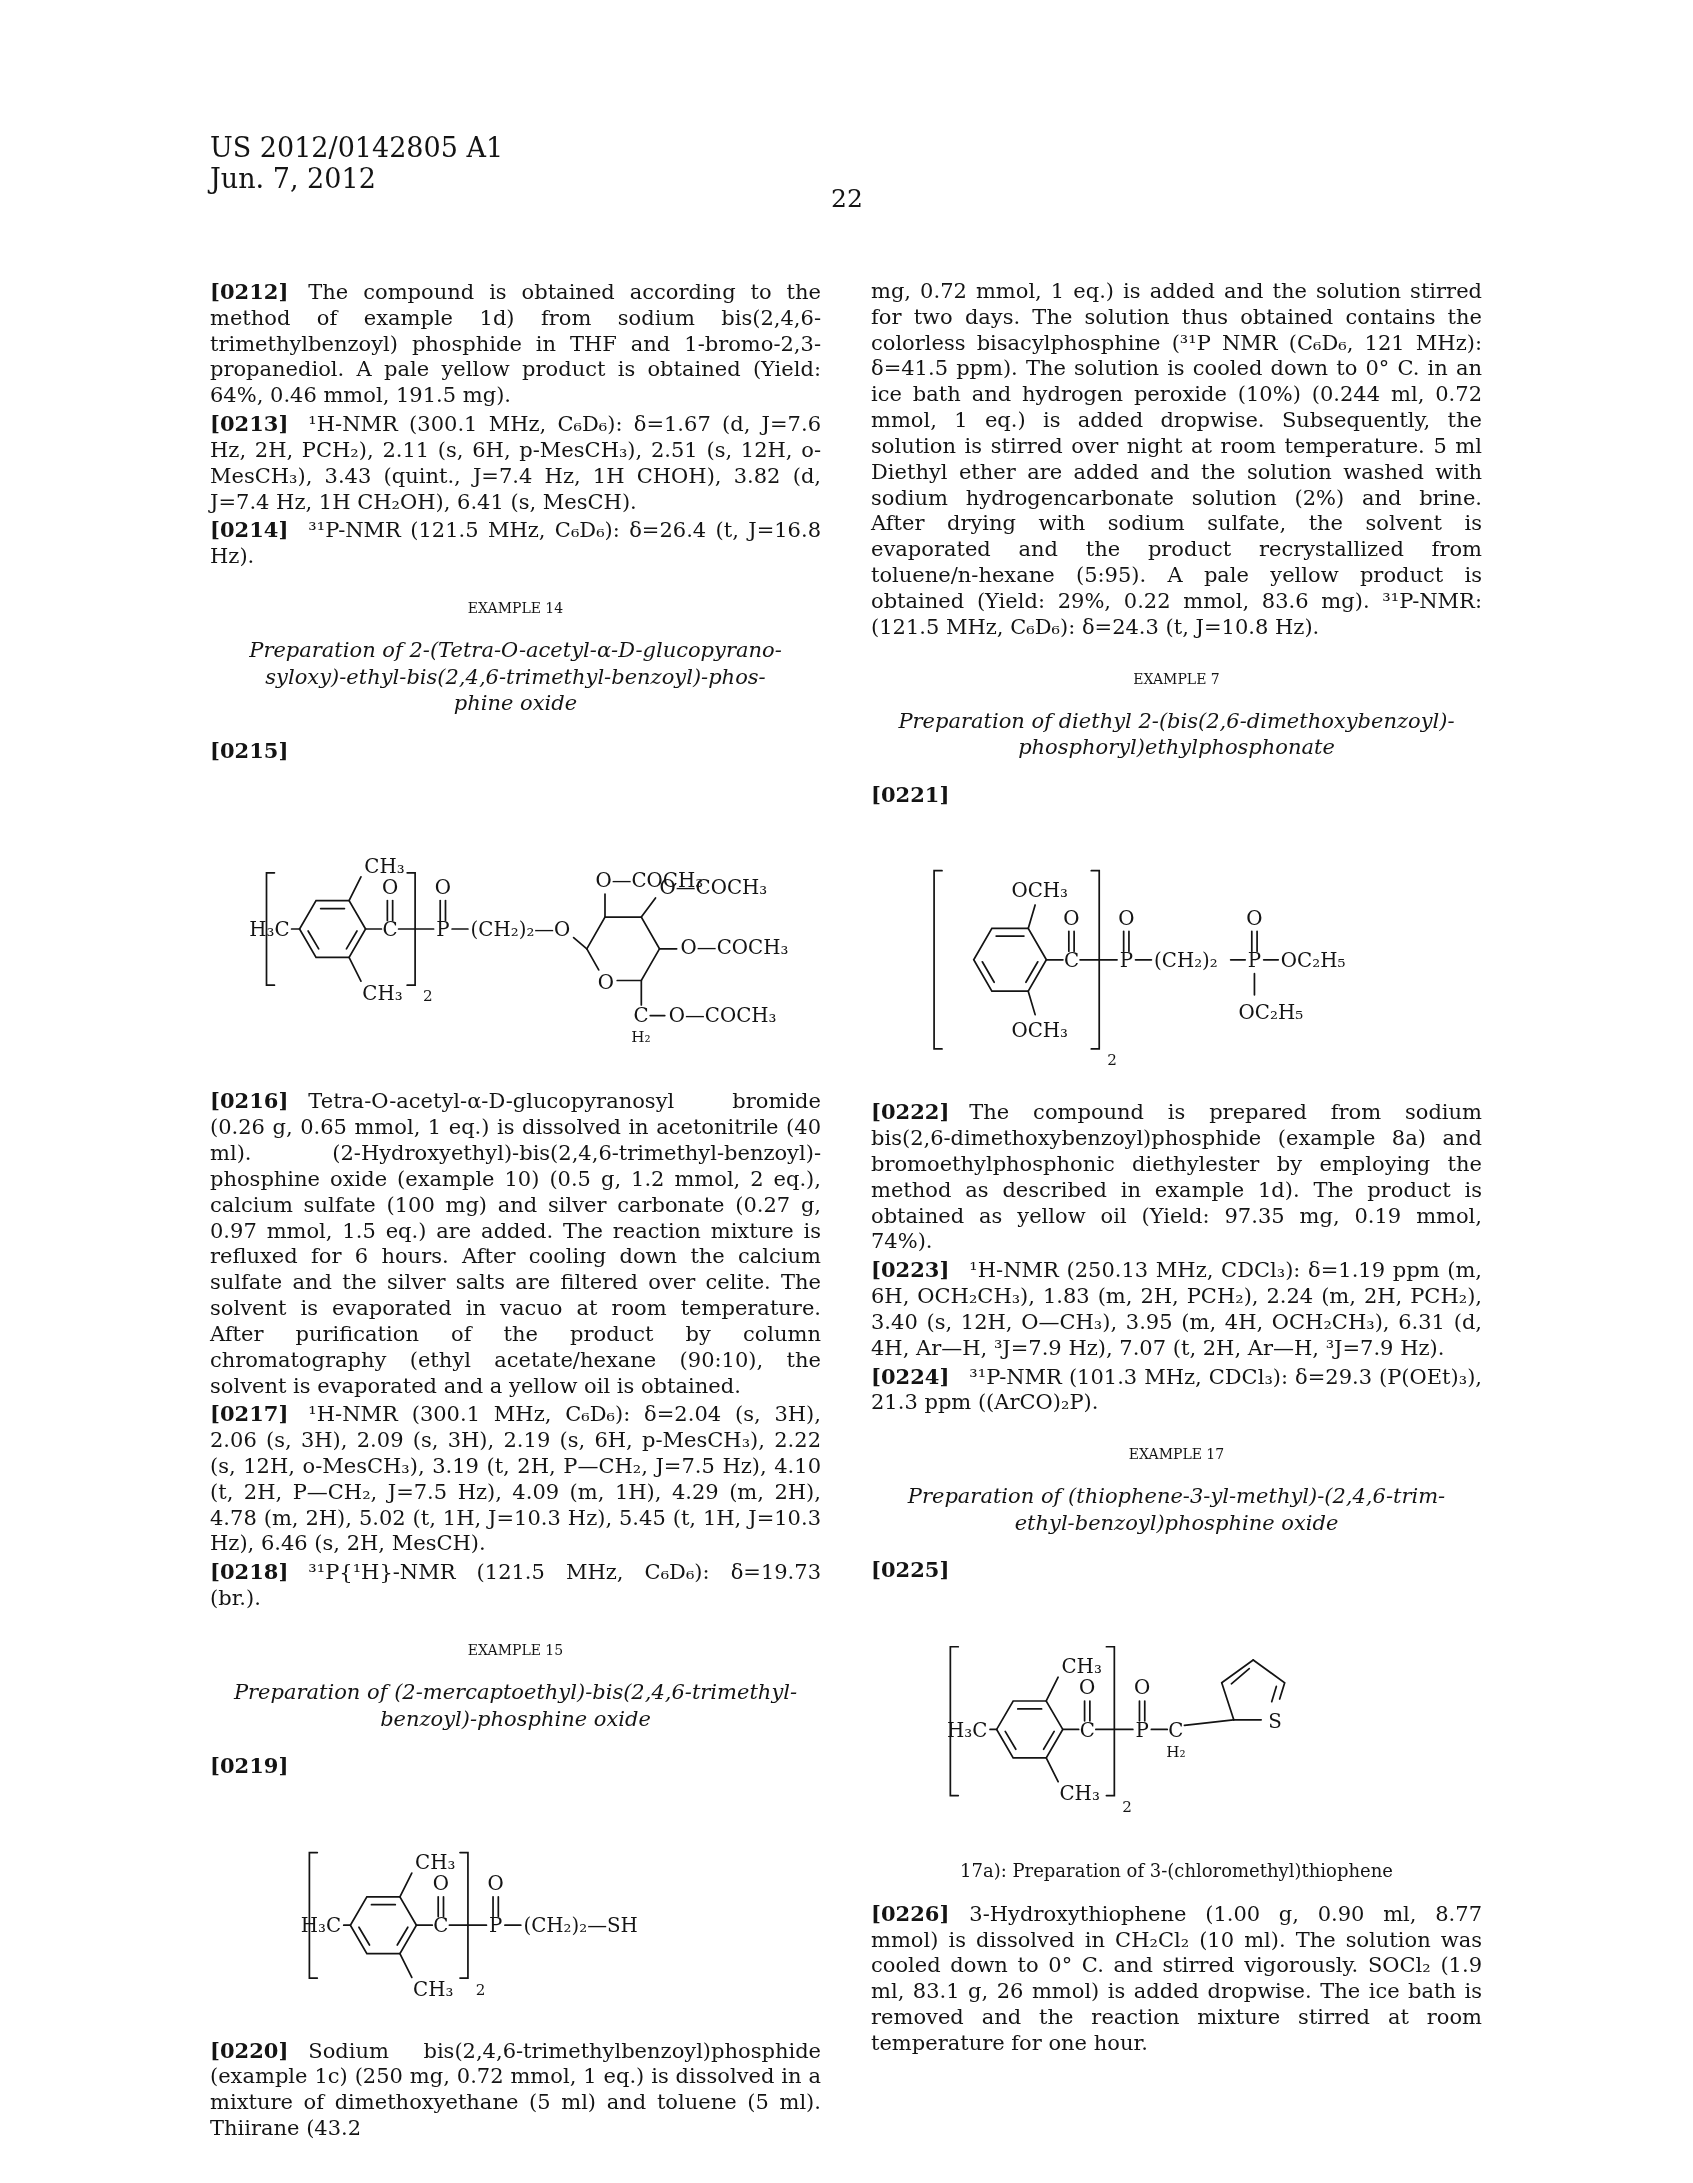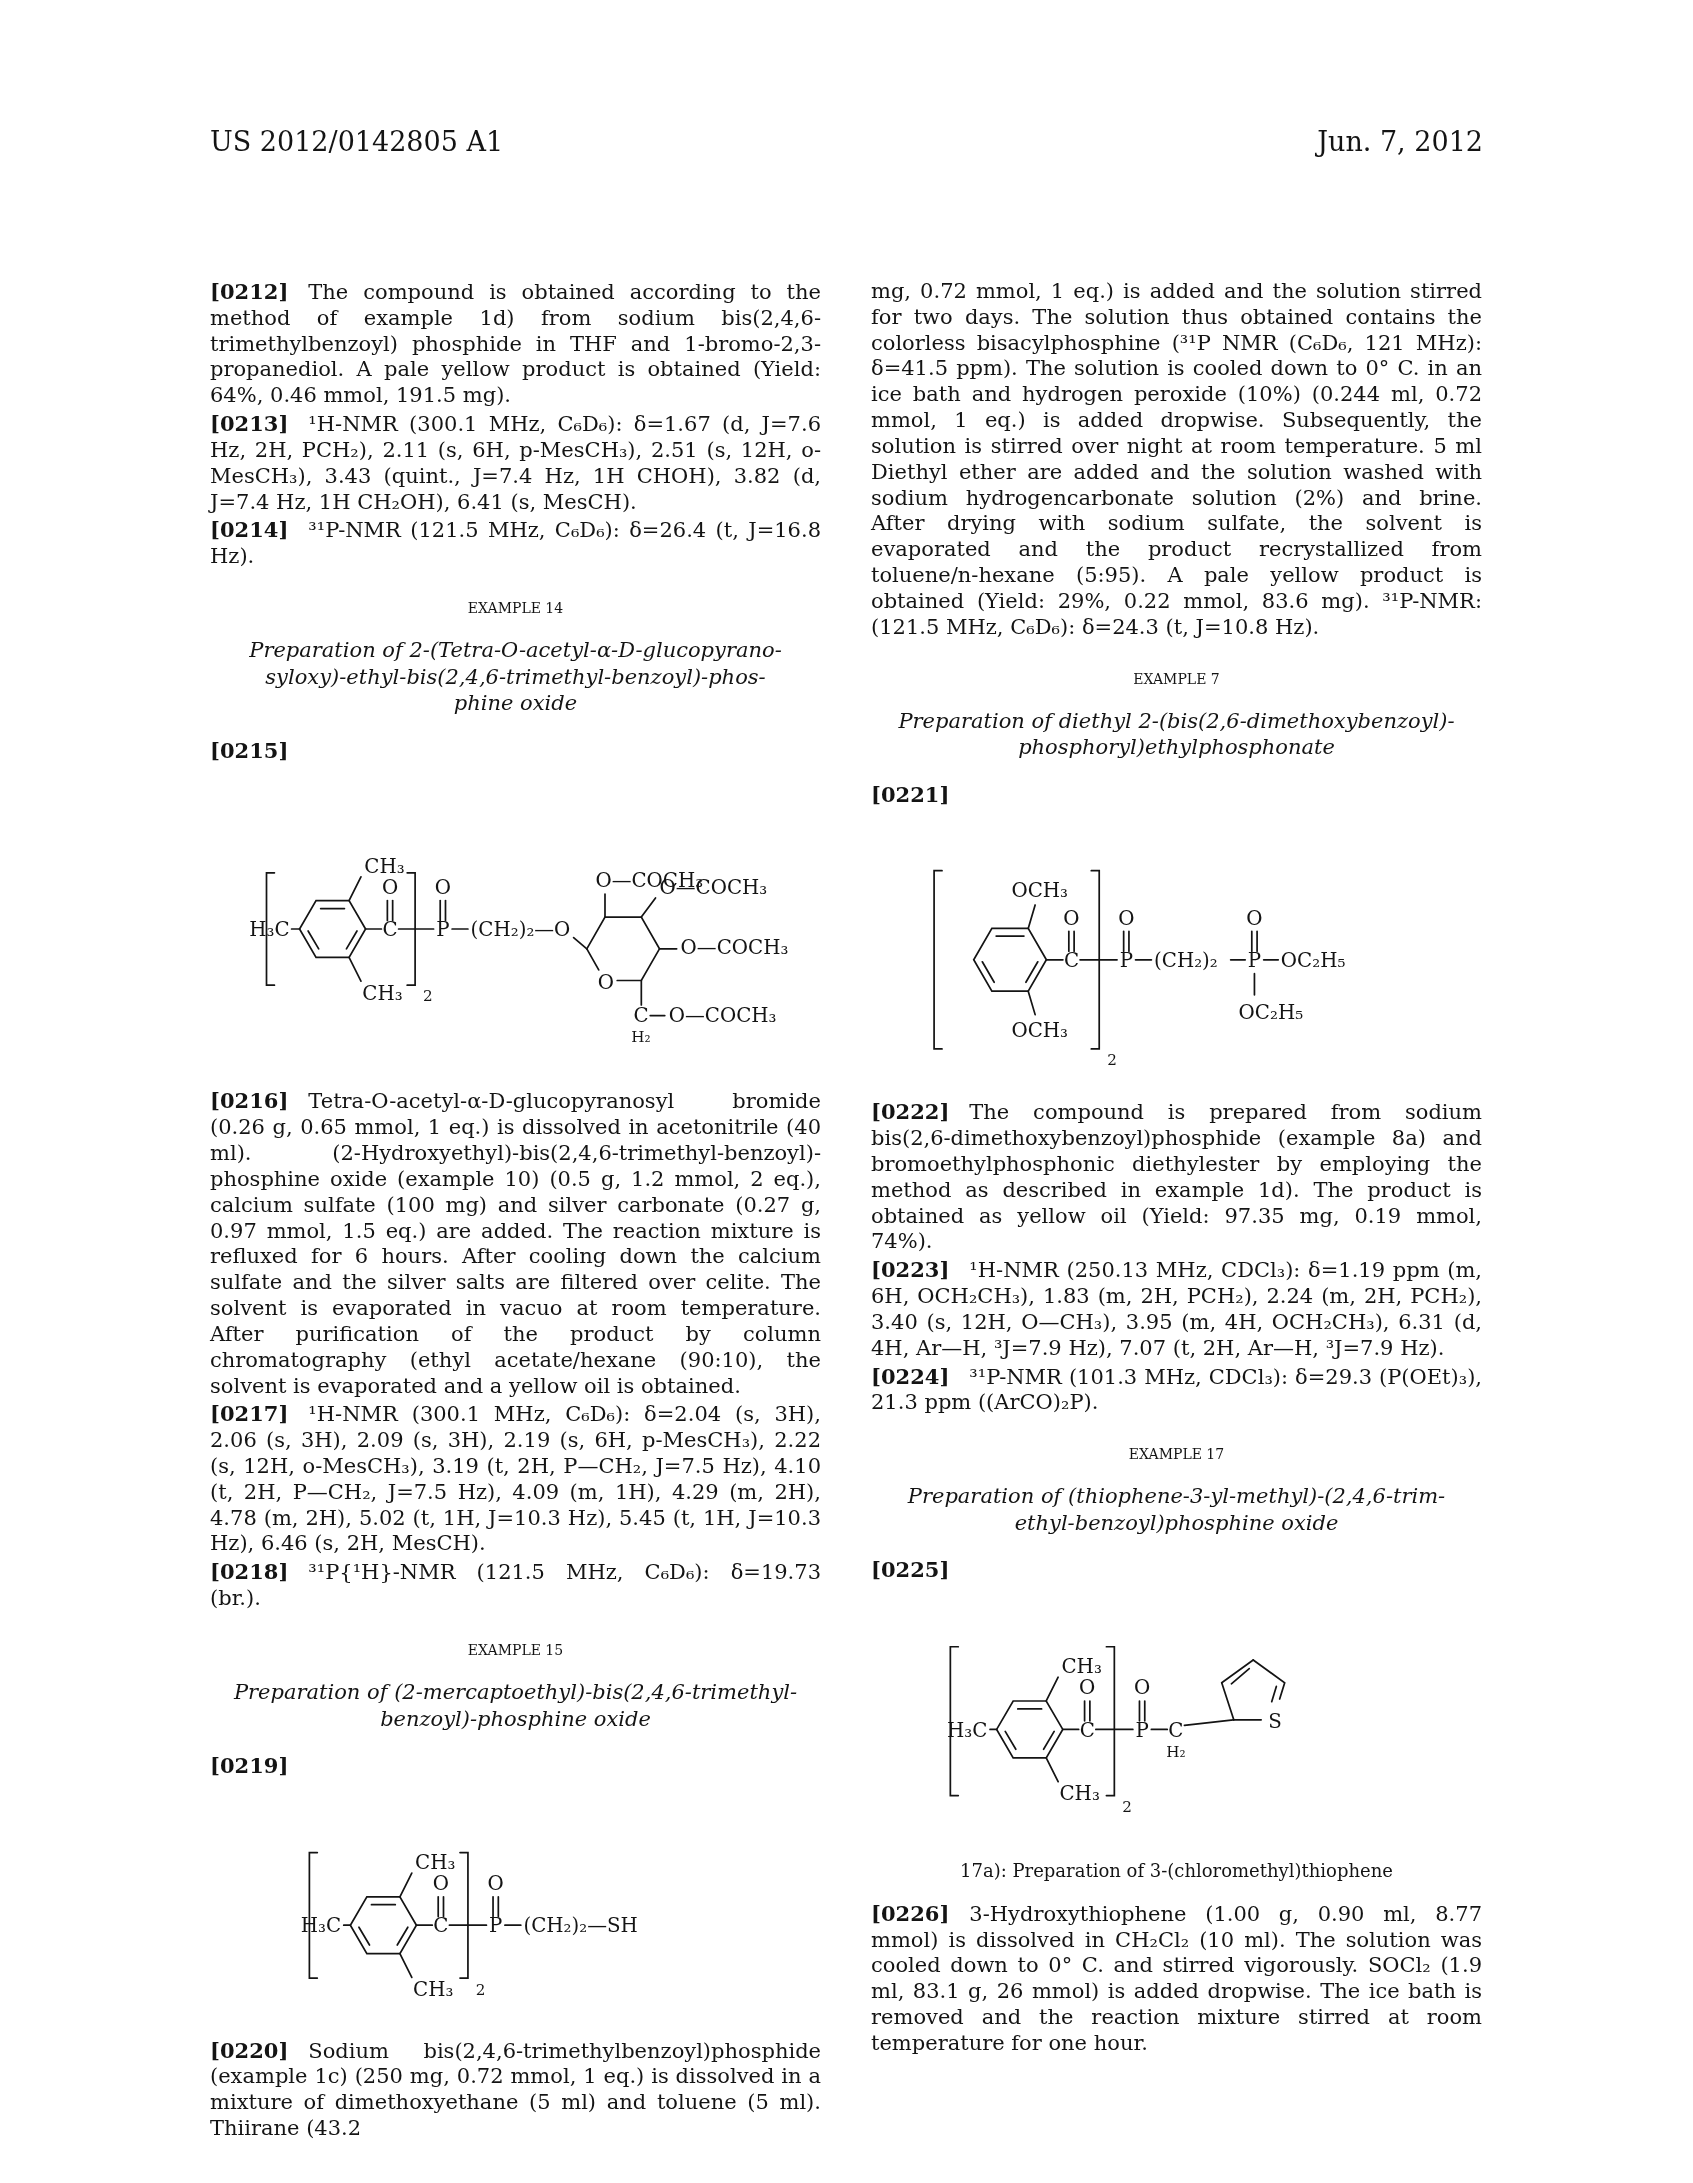--- a/index.html
+++ b/index.html
@@ -1,22 +1,22 @@
 <!DOCTYPE html>
 <html style="font-size:10.6px"><head>
 <meta charset="utf-8">
 <style>
   html,body { margin:0; padding:0; background:#e8e8e8; }
   .page {
     position:relative; width:1694px; height:2183px; background:#ffffff;
     font-family:"DejaVu Serif", serif; color:#141414; margin:0 auto; overflow:hidden;
   }
   .header {
-    position:absolute; top:126px; left:210px; width:1273px;
-    display:flex; justify-content:space-between; font-size:27px;
+    position:absolute; top:132px; left:210px; width:1273px;
+    display:flex; justify-content:space-between; font-size:27px;flex-direction:column;
   }
   .page-number {
     position:absolute; top:184px; left:0; width:100%;
     text-align:center; font-size:25px;
   }
   .columns {
     position:absolute; top:279px; left:210px; width:1273px;
     display:flex; gap:50px;
   }
   .col { width:611px; }
@@ -44,20 +44,21 @@
 </style>
 </head>
 <body>
 
 <div class="page">
 
   <div class="header">
     <span>US 2012/0142805 A1</span>
     <span>Jun. 7, 2012</span>
   </div>
+  <div class="page-number">22</div>
 
   <div class="columns">
 
     <section class="col">
 
       <p class="para"><b class="tag">[0212]</b><span>The compound is obtained according to the method of example 1d) from sodium bis(2,4,6-trimethylbenzoyl) phosphide in THF and 1-bromo-2,3-propanediol. A pale yellow product is obtained (Yield: 64%, 0.46 mmol, 191.5 mg).</span></p>
 
       <p class="para"><b class="tag">[0213]</b><span>¹H-NMR (300.1 MHz, C₆D₆): δ=1.67 (d, J=7.6 Hz, 2H, PCH₂), 2.11 (s, 6H, p-MesCH₃), 2.51 (s, 12H, o-MesCH₃), 3.43 (quint., J=7.4 Hz, 1H CHOH), 3.82 (d, J=7.4 Hz, 1H CH₂OH), 6.41 (s, MesCH).</span></p>
 
       <p class="para"><b class="tag">[0214]</b><span>³¹P-NMR (121.5 MHz, C₆D₆): δ=26.4 (t, J=16.8 Hz).</span></p>

